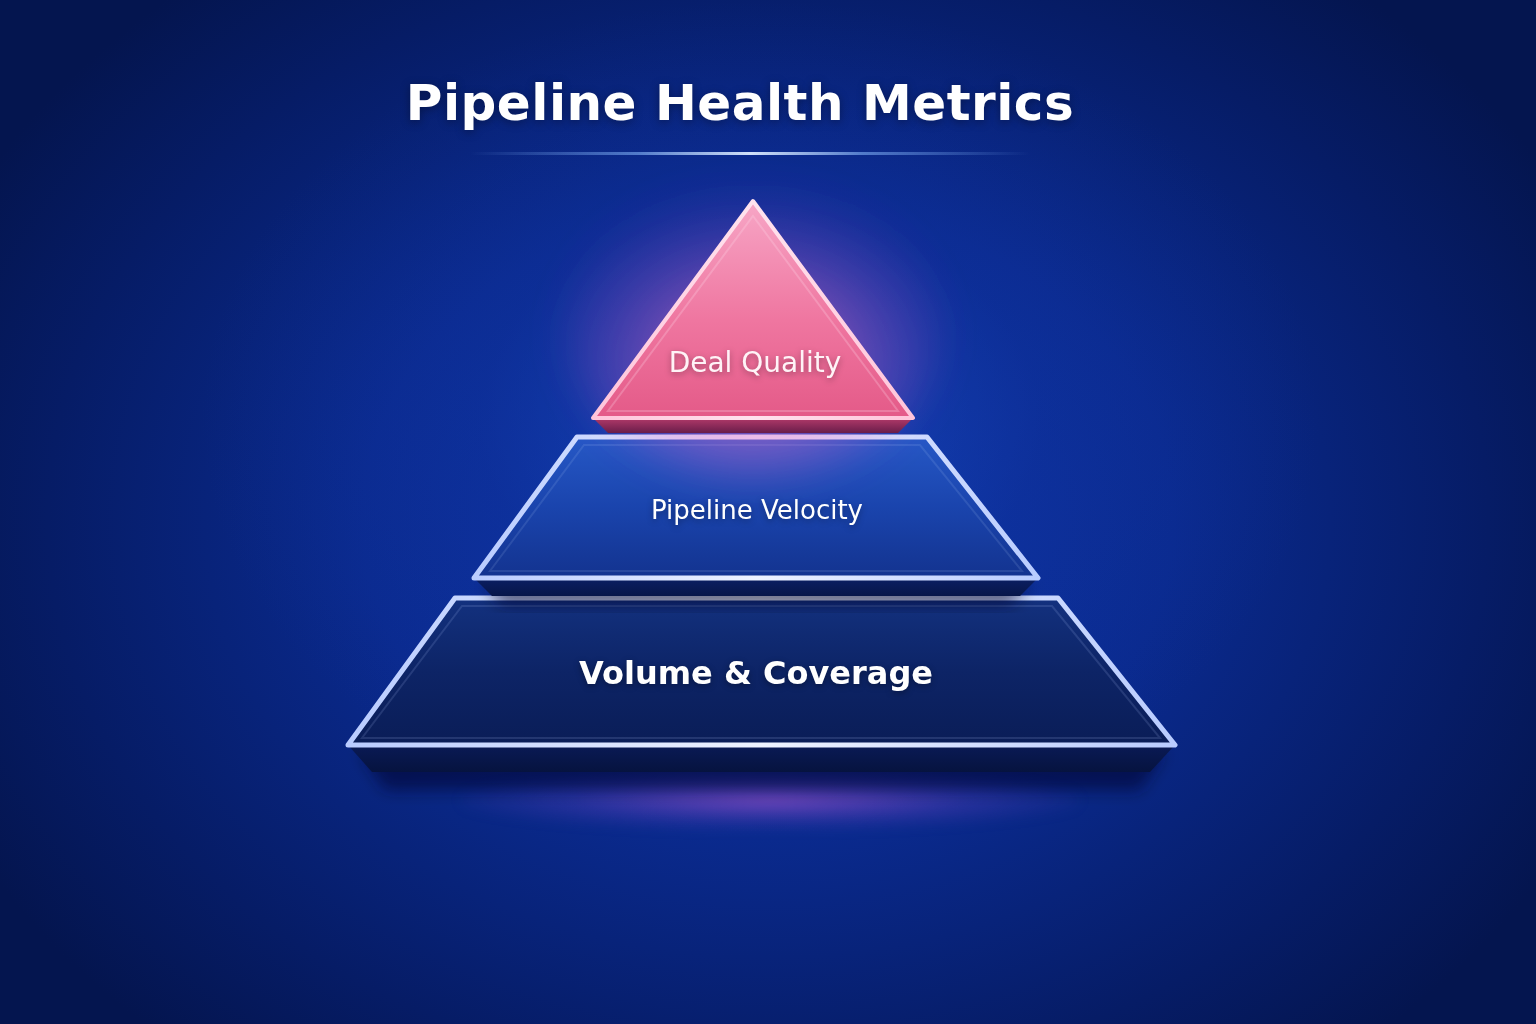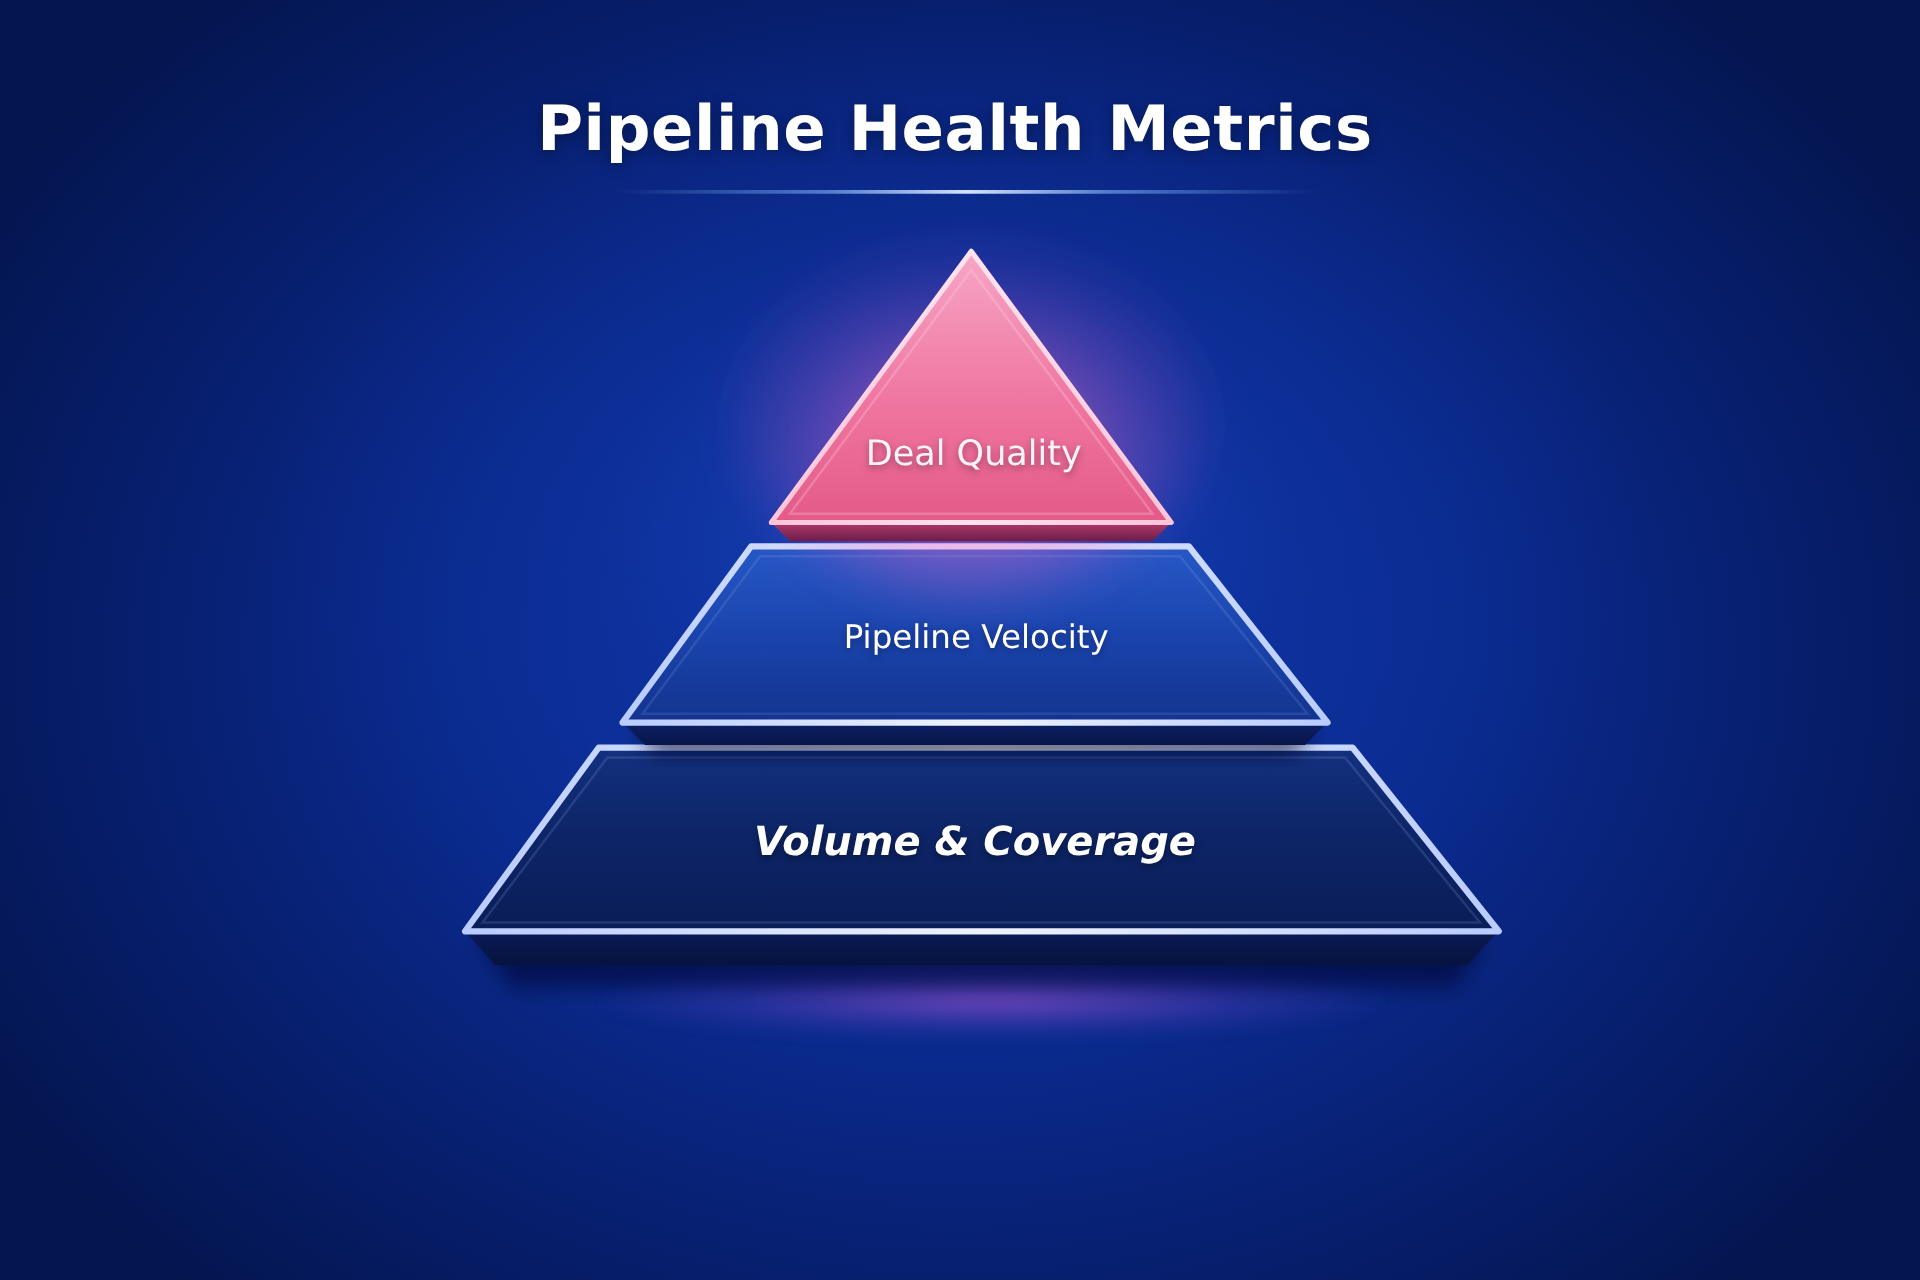--- a/index.html
+++ b/index.html
@@ -12,21 +12,21 @@
     body {
       position: relative;
       font-family: "Liberation Sans", "DejaVu Sans", sans-serif;
       background:
         radial-gradient(ellipse 560px 420px at 760px 420px, rgba(30,80,200,0.55) 0%, rgba(20,55,170,0.25) 50%, rgba(0,0,0,0) 100%),
         radial-gradient(ellipse 900px 700px at 768px 520px, #0d35a6 0%, #0a2a8e 45%, #061c66 80%, #04154f 100%);
     }
     .stage {
       position: absolute;
       left: 0; top: 0;
-      width: 1452px; height: 1024px; margin-left: 24px;
+      width: 1452px; height: 1024px;
     }
     .title {
       position: absolute;
       left: 0;
       top: 74px;
       width: 1480px;
       text-align: center;
       color: #ffffff;
       font-family: "DejaVu Sans", sans-serif;
       font-weight: bold;
@@ -162,15 +162,15 @@
 
       <polygon points="593,418 913,418 898,433 608,433" fill="url(#pinkSide)"></polygon>
 
       <polygon points="753,201 913,418 593,418" fill="url(#pinkFace)" stroke="url(#pinkRim)" stroke-width="4" stroke-linejoin="round"></polygon>
       <polygon points="753,216 898,411 608,411" fill="none" stroke="rgba(255,220,235,0.25)" stroke-width="2"></polygon>
     </g>
   </svg>
 
   <div class="tier-label top" style="left:755px; top:346px;">Deal Quality</div>
   <div class="tier-label mid" style="left:757px; top:495px;">Pipeline Velocity</div>
-  <div class="tier-label bottom" style="left:756px; top:654px;font-style:italic;">Volume &amp; Coverage</div>
+  <div class="tier-label bottom" style="left:756px; top:654px;">Volume &amp; Coverage</div>
 
 </div>
 
 </body></html>

